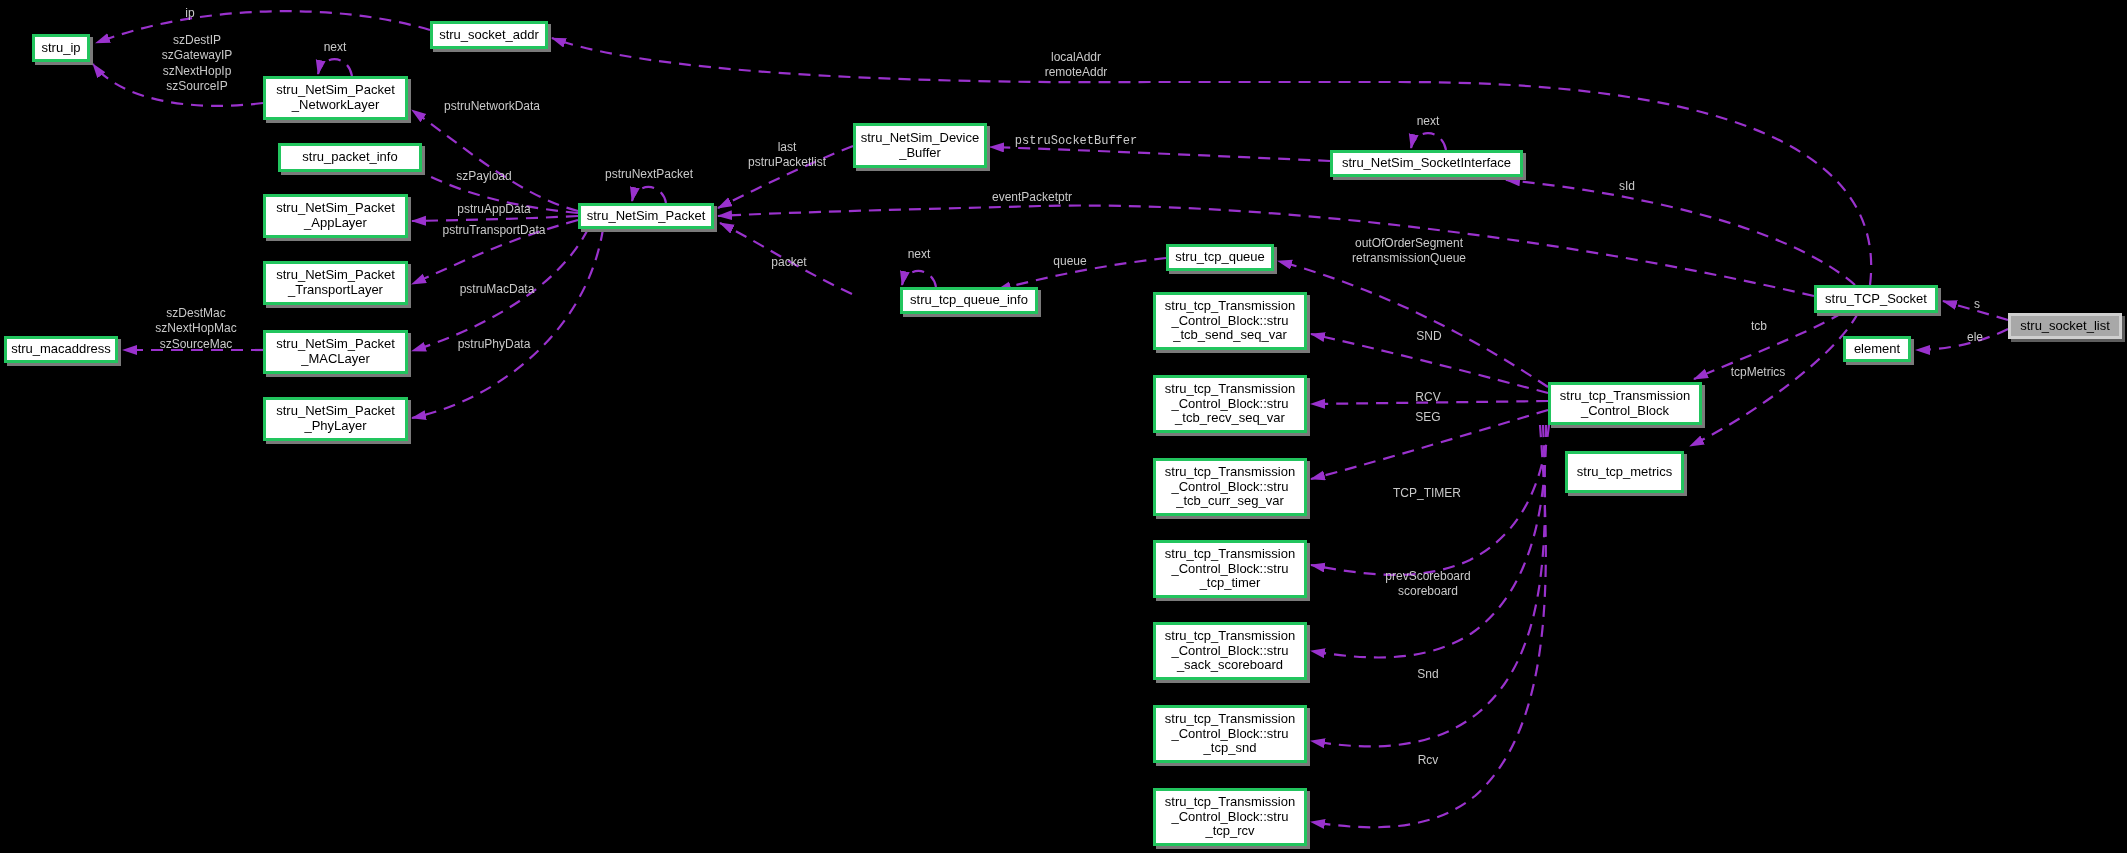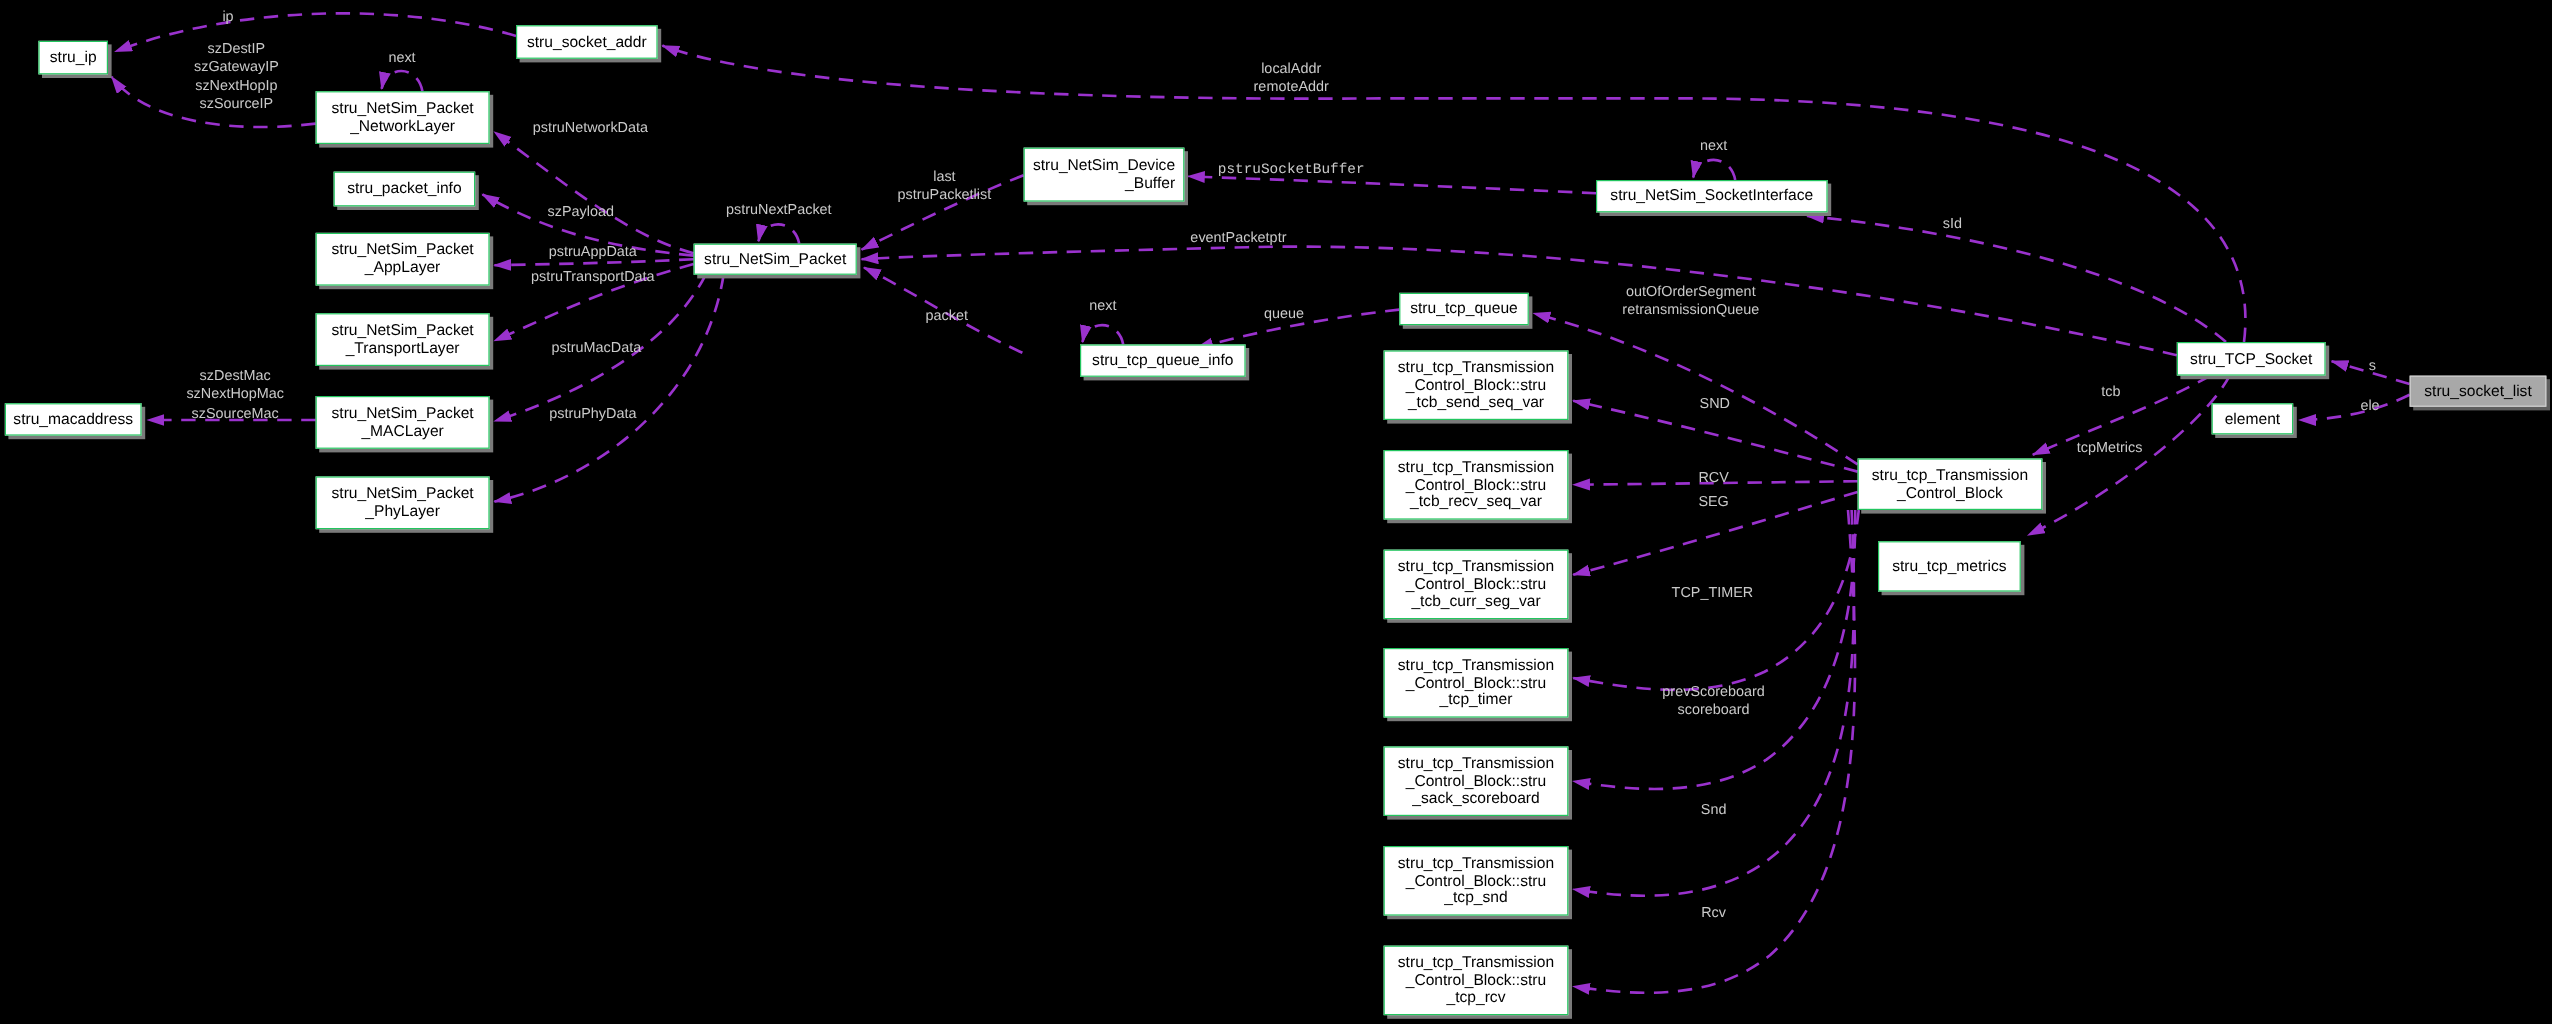--- a/index.html
+++ b/index.html
@@ -1,20 +1,20 @@
 <!DOCTYPE html>
 <html><head>
 <meta charset="utf-8">
 <style>
   html,body{margin:0;padding:0;background:#000;}
   #stage{position:relative;width:2127px;height:853px;background:#000;overflow:hidden;
          font-family:"Liberation Sans", sans-serif;}
   #edges{position:absolute;left:0;top:0;width:2127px;height:853px;}
   .node{position:absolute;display:flex;align-items:center;justify-content:center;
-        text-align:center;background:#fff;color:#000;border:1px solid #22c55e;
+        text-align:center;background:#fff;color:#000;border:3px solid #22c55e;
         box-shadow:3px 3px 0 #7a7a7a;font-size:13px;line-height:1.12;
         white-space:pre-line;box-sizing:border-box;padding:1px 2px;}
   .node.hl{background:#a8a8a8;border-color:#cfcfcf;box-shadow:3px 3px 0 #5e5e5e;}
   .elabel{position:absolute;transform:translate(-50%,-50%);color:#c9c9c9;
           font-size:12px;line-height:1.28;text-align:center;white-space:pre-line;}
 </style>
 </head>
 <body>
 
 <div id="stage">
@@ -58,32 +58,32 @@
       <path d="M2008,320 C1988,314 1963,307 1943,301" marker-end="url(#ah)"></path>
       <path d="M2008,329 C1978,344 1943,350 1916,350" marker-end="url(#ah)"></path>
       <path d="M263,350 L123,350" marker-end="url(#ah)"></path>
     </g>
   </svg>
 
   <div class="node" style="left:32px;top:34px;width:58px;height:28px;text-align:right;">stru_ip</div>
   <div class="node" style="left:430px;top:21px;width:118px;height:28px;">stru_socket_addr</div>
   <div class="node" style="left:263px;top:76px;width:145px;height:44px;">stru_NetSim_Packet
 _NetworkLayer</div>
-  <div class="node" style="left:278px;top:143px;width:118px;height:29px;">stru_packet_info</div>
+  <div class="node" style="left:278px;top:143px;width:144px;height:29px;">stru_packet_info</div>
   <div class="node" style="left:263px;top:194px;width:145px;height:44px;">stru_NetSim_Packet
 _AppLayer</div>
   <div class="node" style="left:263px;top:261px;width:145px;height:44px;">stru_NetSim_Packet
 _TransportLayer</div>
   <div class="node" style="left:4px;top:336px;width:114px;height:27px;">stru_macaddress</div>
   <div class="node" style="left:263px;top:330px;width:145px;height:44px;">stru_NetSim_Packet
 _MACLayer</div>
   <div class="node" style="left:263px;top:397px;width:145px;height:44px;">stru_NetSim_Packet
 _PhyLayer</div>
   <div class="node" style="left:578px;top:203px;width:136px;height:26px;">stru_NetSim_Packet</div>
-  <div class="node" style="left:853px;top:123px;width:134px;height:45px;text-align:right;">stru_NetSim_Device
+  <div class="node" style="left:853px;top:123px;width:134px;height:45px;">stru_NetSim_Device
 _Buffer</div>
   <div class="node" style="left:1330px;top:150px;width:193px;height:27px;">stru_NetSim_SocketInterface</div>
   <div class="node" style="left:1166px;top:244px;width:108px;height:27px;">stru_tcp_queue</div>
   <div class="node" style="left:900px;top:287px;width:138px;height:27px;">stru_tcp_queue_info</div>
   <div class="node" style="left:1153px;top:292px;width:154px;height:58px;">stru_tcp_Transmission
 _Control_Block::stru
 _tcb_send_seq_var</div>
   <div class="node" style="left:1153px;top:375px;width:154px;height:58px;">stru_tcp_Transmission
 _Control_Block::stru
 _tcb_recv_seq_var</div>

